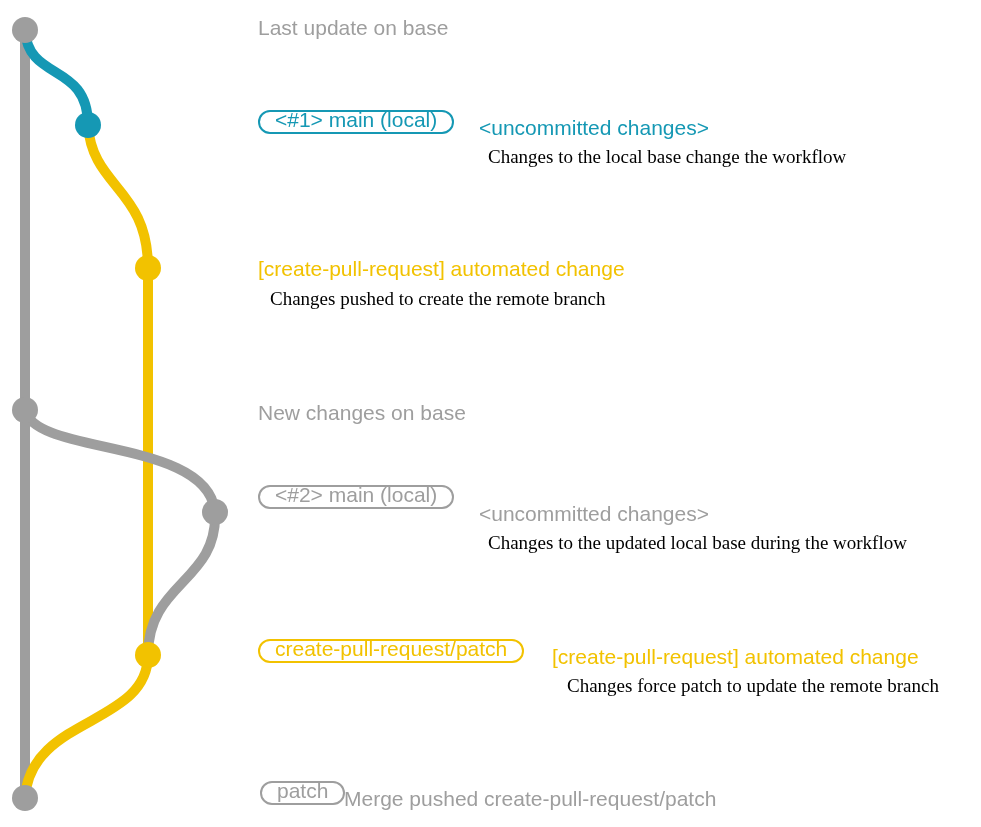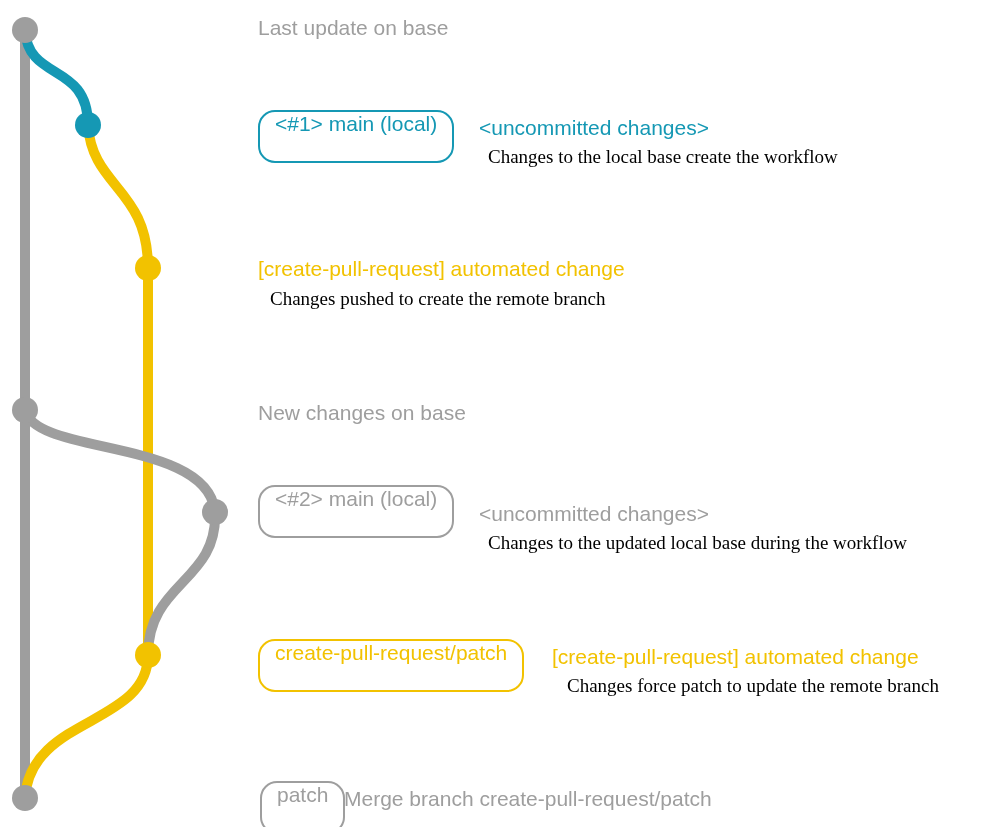--- a/index.html
+++ b/index.html
@@ -34,22 +34,22 @@
     font-size: 19px;
     line-height: 22px;
     color: #000000;
   }
   .gray   { color: #9e9e9e; }
   .teal   { color: #1598b4; }
   .yellow { color: #f2c200; }
   .badge {
     position: absolute;
     display: inline-flex;
-    align-items: flex-start;
-    height: 53px;
+    align-items: flex-end;
+    height: 24px;
     padding: 0 15px;
     border: 2px solid currentColor;
     border-radius: 17px;
     background: #ffffff;
     font-family: "Liberation Sans", sans-serif;
     font-size: 21px;
     white-space: nowrap;
     box-sizing: border-box;
   }
 </style>
@@ -76,21 +76,21 @@
     <circle cx="148" cy="655" r="13" fill="#f2c200"></circle>
     <circle cx="25" cy="798" r="13" fill="#9e9e9e"></circle>
   </svg>
 
   <div class="label gray" style="left:258px; top:15px">Last update on base</div>
 
   <div class="badge teal" style="left:258px; top:110px">
     <span>&lt;#1&gt; main (local)</span>
   </div>
   <div class="label teal" style="left:479px; top:115px">&lt;uncommitted changes&gt;</div>
-  <div class="note" style="left:488px; top:146px">Changes to the local base create the workflow</div>
+  <div class="note" style="left:488px; top:146px">Changes to the local base change the workflow</div>
 
   <div class="label yellow" style="left:258px; top:256px">[create-pull-request] automated change</div>
   <div class="note" style="left:270px; top:288px">Changes pushed to create the remote branch</div>
 
   <div class="label gray" style="left:258px; top:400px">New changes on base</div>
 
   <div class="badge gray" style="left:258px; top:485px">
     <span>&lt;#2&gt; main (local)</span>
   </div>
   <div class="label gray" style="left:479px; top:501px">&lt;uncommitted changes&gt;</div>
@@ -98,15 +98,15 @@
 
   <div class="badge yellow" style="left:258px; top:639px">
     <span>create-pull-request/patch</span>
   </div>
   <div class="label yellow" style="left:552px; top:644px">[create-pull-request] automated change</div>
   <div class="note" style="left:567px; top:675px">Changes force patch to update the remote branch</div>
 
   <div class="badge gray" style="left:260px; top:781px">
     <span>patch</span>
   </div>
-  <div class="label gray" style="left:344px; top:786px">Merge branch create-pull-request/patch</div>
+  <div class="label gray" style="left:344px; top:786px">Merge pushed create-pull-request/patch</div>
 
 </div>
 
 </body></html>

